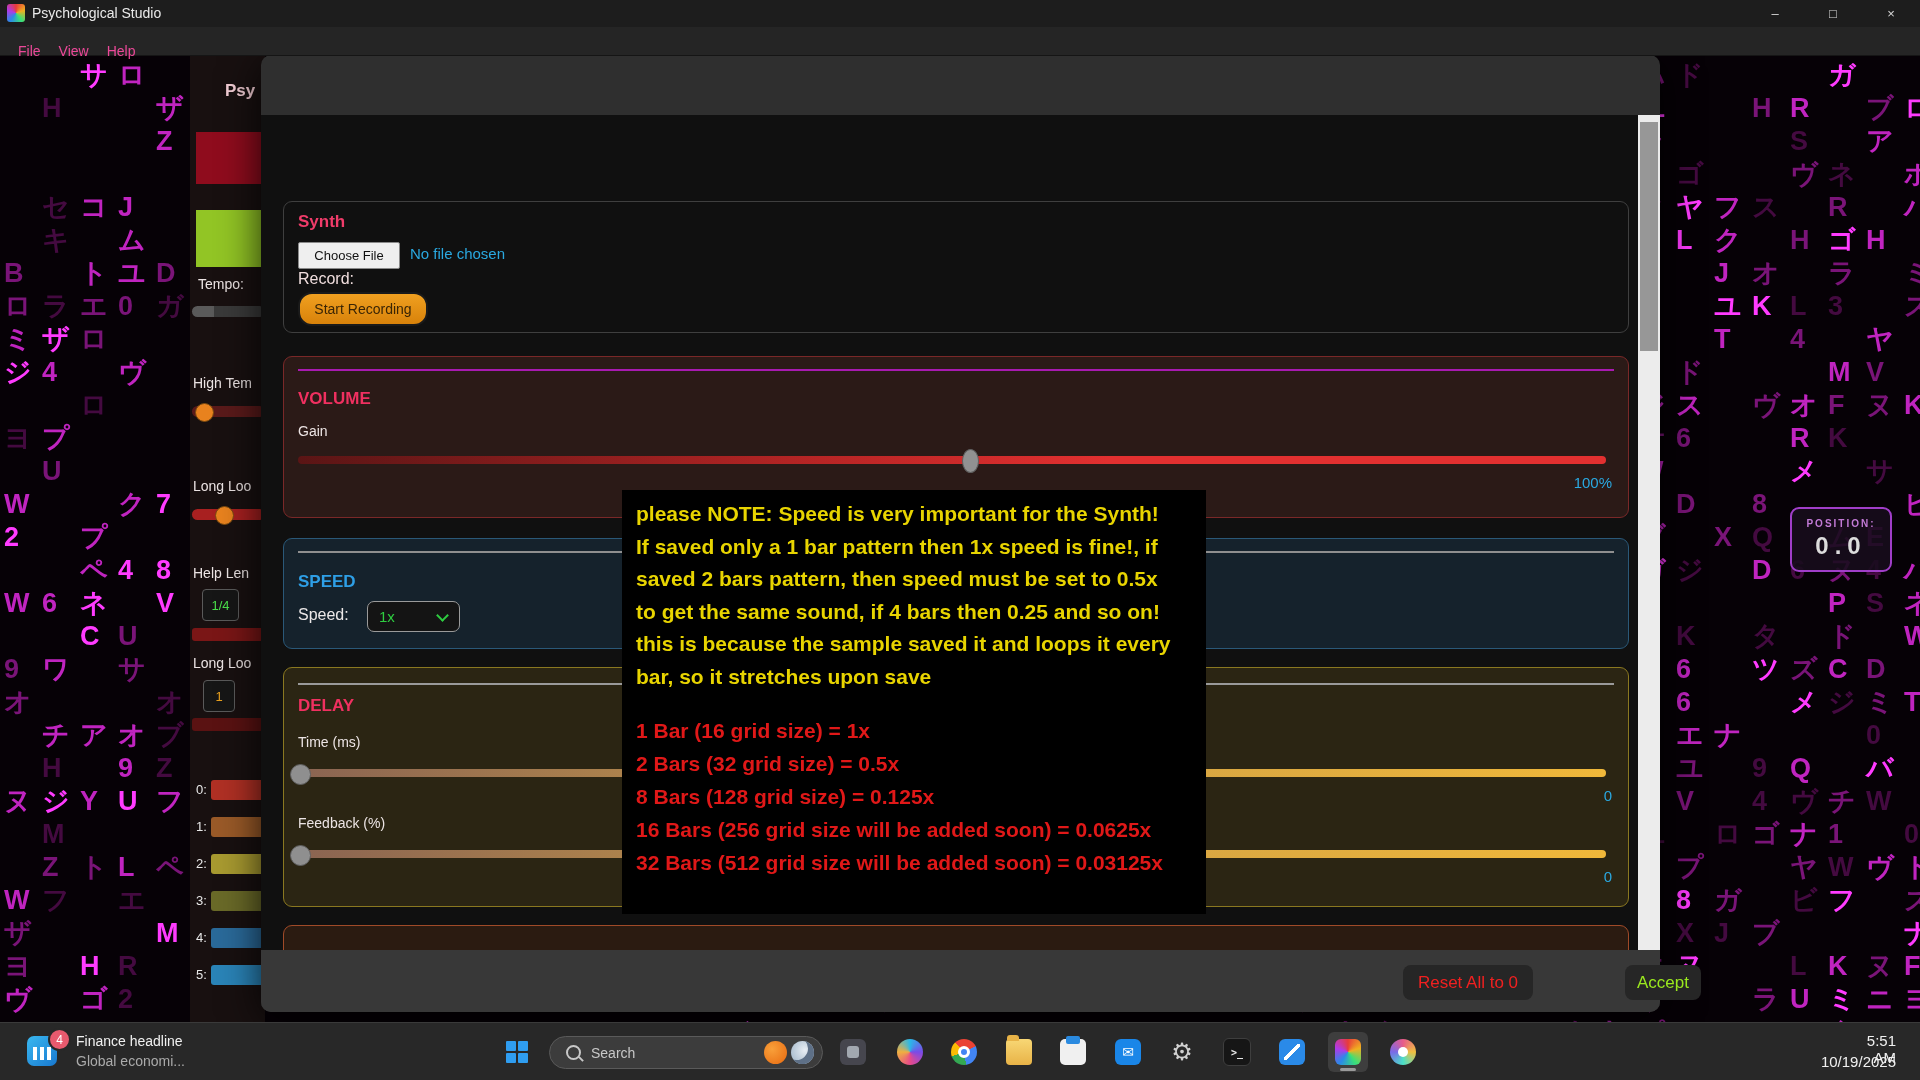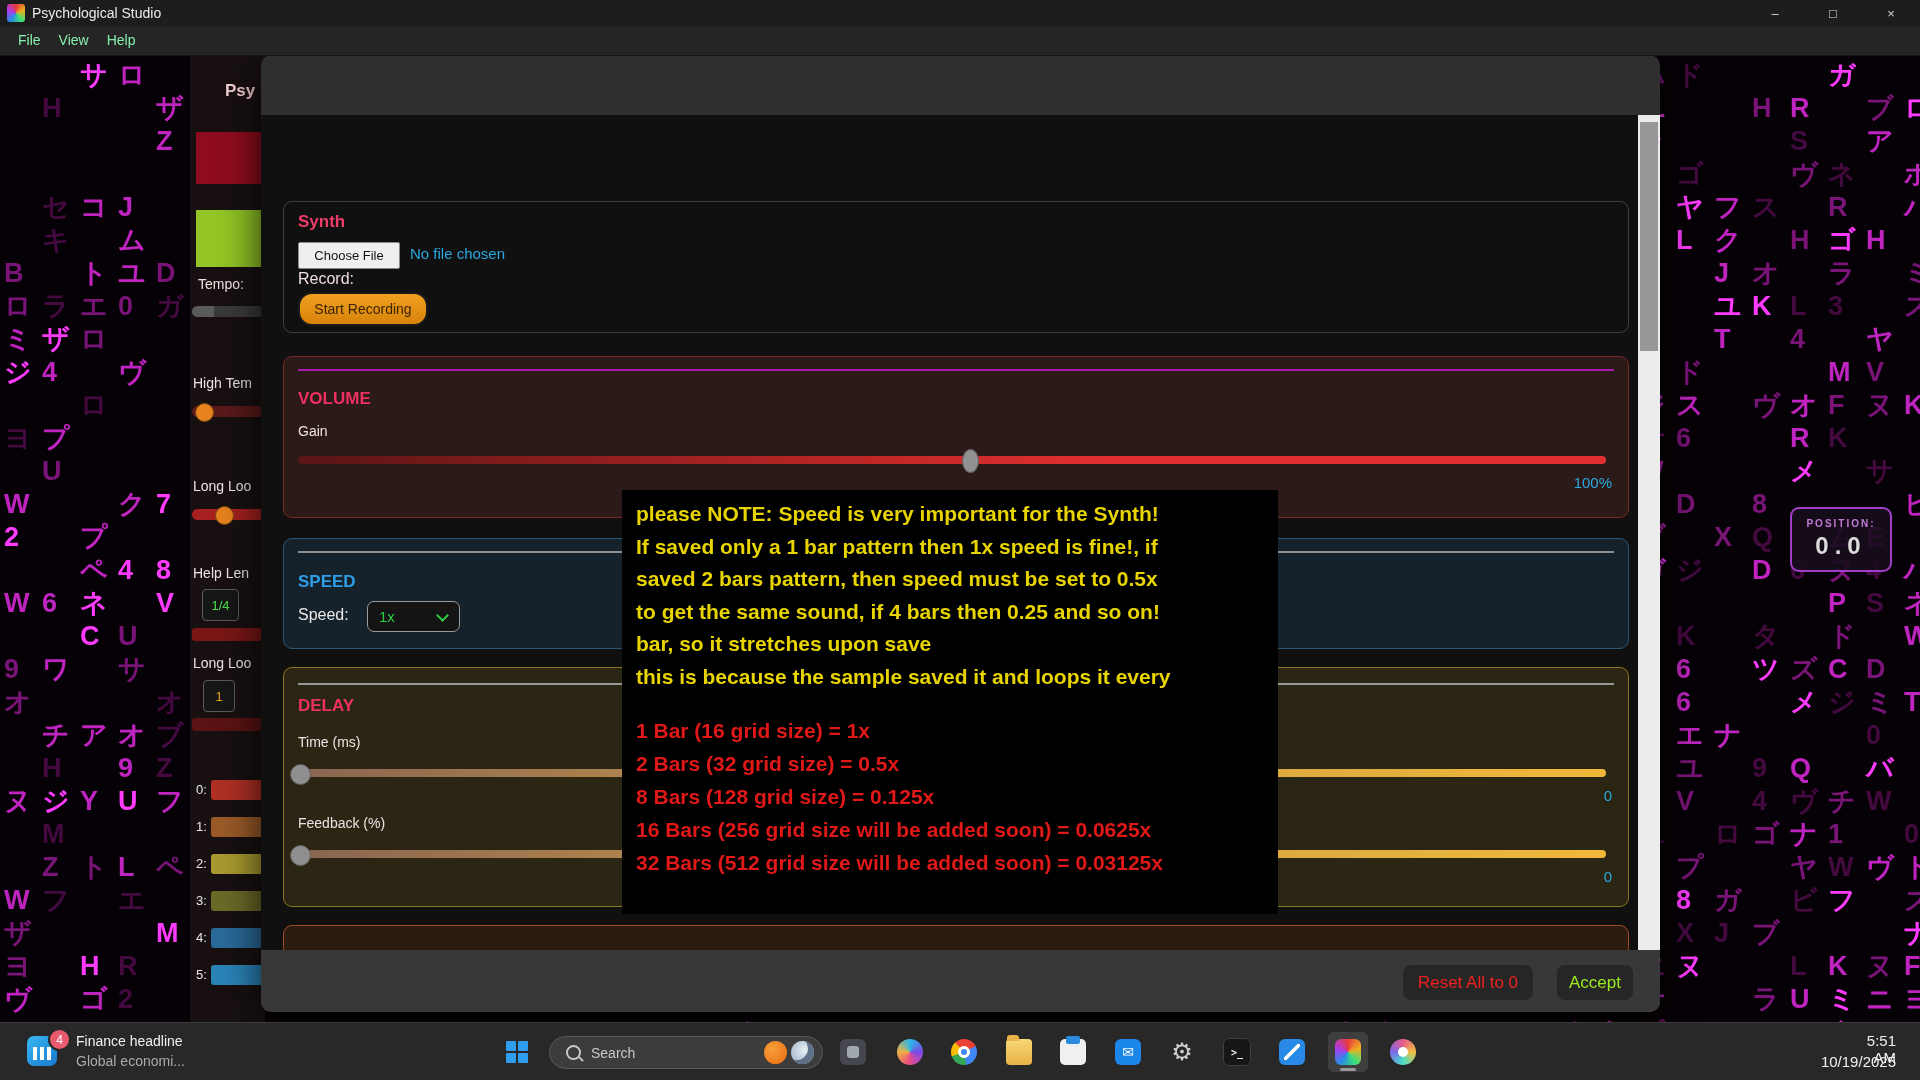--- a/index.html
+++ b/index.html
@@ -9,21 +9,21 @@
   .matrix{position:absolute;inset:0;z-index:0;}
   .mx{position:absolute;font-size:27px;font-weight:bold;line-height:1;}
   
   .titlebar{position:absolute;left:0;top:0;width:1920px;height:27px;background:#1d1d1d;z-index:6;}
   .tb-icon{position:absolute;left:7px;top:4px;width:18px;height:18px;border-radius:3px;
     background:conic-gradient(#e83a3a,#f0b020,#3ae078,#2a8ae8,#b03ae8,#e83a3a);}
   .tb-title{position:absolute;left:32px;top:5px;font-size:14px;color:#eaeaea;}
   .win-controls{position:absolute;right:0;top:0;height:27px;display:flex;}
   .win-btn{width:58px;height:27px;color:#d8d8d8;font-size:13px;display:flex;align-items:center;justify-content:center;}
   .menubar{position:absolute;left:0;top:27px;width:1920px;height:28px;background:#252525;z-index:6;border-bottom:1px solid #151515;}
-  .menu-item{display:inline-block;margin-left:18px;margin-top:5px;font-size:14px;color:#86efac;}
+  .menu-item{display:inline-block;margin-left:18px;margin-top:16px;font-size:14px;color:#ec4899;}
   
   .app-panel{position:absolute;left:190px;top:55px;width:75px;height:967px;background:#181010;z-index:2;overflow:hidden;}
   .ap-psy{position:absolute;left:35px;top:26px;font-size:17px;font-weight:bold;color:#f2cdd4;}
   .ap-red{position:absolute;left:6px;top:77px;width:69px;height:52px;background:#8f0c1d;}
   .ap-green{position:absolute;left:6px;top:155px;width:69px;height:57px;background:#92c525;}
   .ap-label{position:absolute;left:3px;color:#ece4e4;font-size:14px;white-space:nowrap;}
   .ap-track{position:absolute;left:2px;width:73px;height:11px;border-radius:6px;}
   .ap-thumb{position:absolute;width:17px;height:17px;border-radius:50%;background:#e8821e;border:1px solid #7a4a10;}
   .ap-btn{position:absolute;background:#161616;border:1px solid #5a5a5a;border-radius:4px;font-size:13px;display:flex;align-items:center;justify-content:center;}
   .ap-strip{position:absolute;left:2px;width:73px;height:13px;border-radius:3px;}
@@ -86,31 +86,31 @@
   .dly-thumb2{top:177px;}
   .dly-val2{top:200px;}
   .dly-thumb{position:absolute;left:6px;width:19px;height:19px;border-radius:50%;background:#8f8f8f;border:1px solid #5f5f5f;}
   .s-reverb{top:810px;height:92px;background:#2b1b11;border-color:#a04a28;}
   
   .speed-dropdown{position:absolute;left:104px;top:521px;width:95px;height:172px;background:#0d0d0d;
     border:1px solid #5a5a5a;border-radius:7px;z-index:5;padding-top:1px;box-sizing:border-box;}
   .dd-opt{height:21px;line-height:21px;padding-left:8px;font-size:15px;color:#2ecc40;}
   .dd-opt.sel{background:#1a6fe8;color:#fff;}
   
-  .note-box{position:absolute;left:361px;top:435px;width:656px;height:424px;background:#000;z-index:4;
+  .note-box{position:absolute;left:361px;top:435px;width:584px;height:424px;background:#000;z-index:4;
     padding:8px 14px;box-sizing:border-box;}
   .note-yellow div{color:#e8d400;font-size:21px;font-weight:bold;line-height:32.5px;white-space:nowrap;}
   .note-red{margin-top:21px;}
   .note-red div{color:#e01818;font-size:21px;font-weight:bold;line-height:33px;white-space:nowrap;}
   
   .dlg-footer{position:absolute;left:0;bottom:0;width:100%;height:62px;background:#383838;border-radius:0 0 10px 10px;}
   .ftr-btn{position:absolute;top:15px;height:35px;background:#262626;border-radius:8px;font-size:17px;
     display:flex;align-items:center;justify-content:center;}
   .ftr-reset{left:1142px;width:130px;color:#f02020;}
-  .ftr-accept{left:1296px;width:76px;color:#9ae81e;}
+  .ftr-accept{left:1364px;width:76px;color:#9ae81e;}
   
   .taskbar{position:absolute;left:0;top:1022px;width:1920px;height:58px;background:#282828;z-index:6;border-top:1px solid #3a3a3a;}
   .widget{position:absolute;left:18px;top:0;height:58px;width:230px;}
   .widget-icon{position:absolute;left:9px;top:13px;width:30px;height:30px;border-radius:7px;background:linear-gradient(135deg,#3ab8f0,#1878d0);}
   .widget-icon::after{content:"";position:absolute;left:6px;right:6px;bottom:6px;height:13px;
     background:linear-gradient(90deg,#fff 0 4px,transparent 4px 7px,#fff 7px 11px,transparent 11px 14px,#fff 14px 18px);}
   .widget-badge{position:absolute;left:30px;top:5px;width:19px;height:19px;border-radius:50%;background:#e85a6e;
     color:#fff;font-size:12px;display:flex;align-items:center;justify-content:center;border:2px solid #282828;}
   .widget-title{position:absolute;left:58px;top:10px;font-size:14px;color:#f0f0f0;}
   .widget-sub{position:absolute;left:58px;top:30px;font-size:14px;color:#ababab;}
@@ -1170,22 +1170,22 @@
       <div class="dlg-scroll-thumb"></div>
     </div>
 
 
     <div class="note-box">
       <div class="note-yellow">
           <div>please NOTE: Speed is very important for the Synth!</div>
           <div>If saved only a 1 bar pattern then 1x speed is fine!, if</div>
           <div>saved 2 bars pattern, then speed must be set to 0.5x</div>
           <div>to get the same sound, if 4 bars then 0.25 and so on!</div>
+          <div>this is because the sample saved it and loops it every</div>
           <div>bar, so it stretches upon save</div>
-          <div>this is because the sample saved it and loops it every</div>
         </div>
       <div class="note-red">
           <div>1 Bar (16 grid size) = 1x</div>
           <div>2 Bars (32 grid size) = 0.5x</div>
           <div>8 Bars (128 grid size) = 0.125x</div>
           <div>16 Bars (256 grid size will be added soon) = 0.0625x</div>
           <div>32 Bars (512 grid size will be added soon) = 0.03125x</div>
         </div>
     </div>
 

